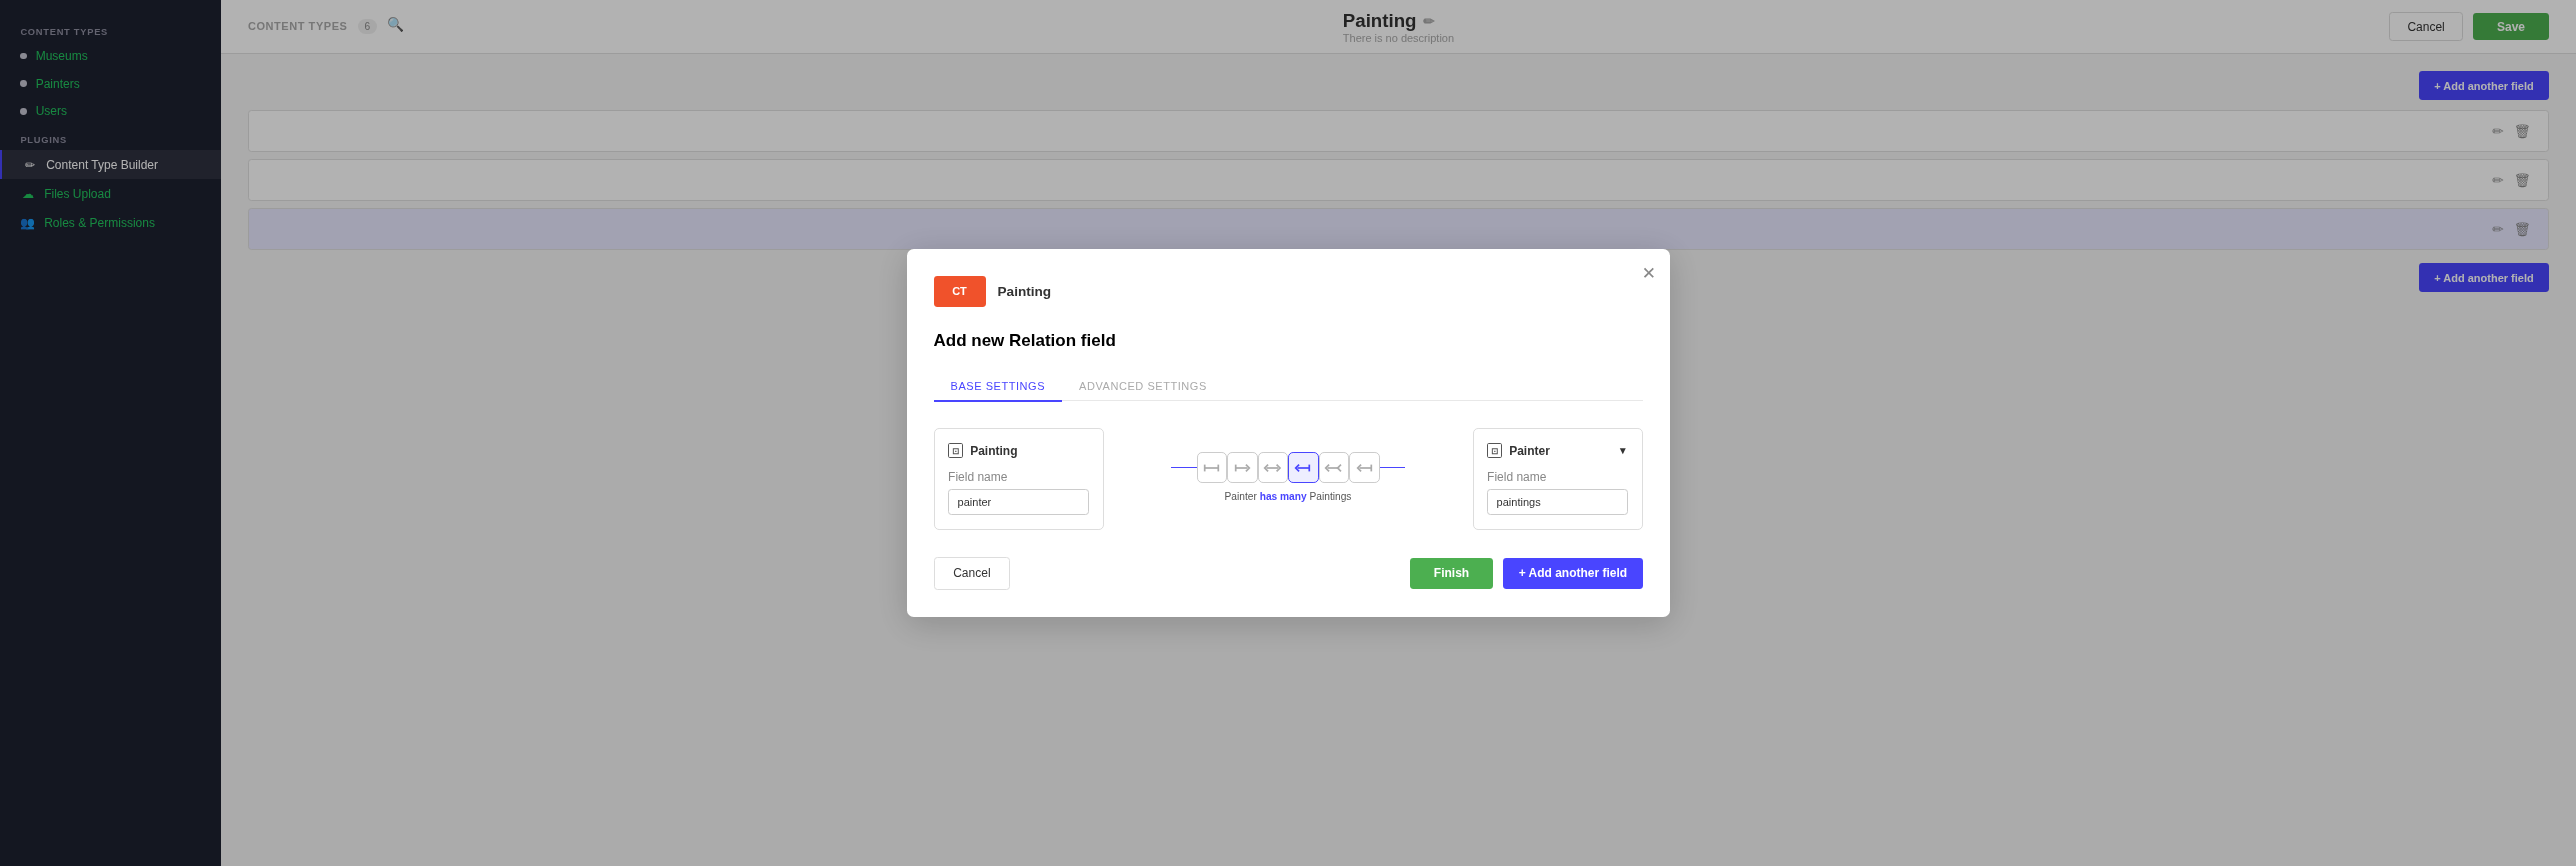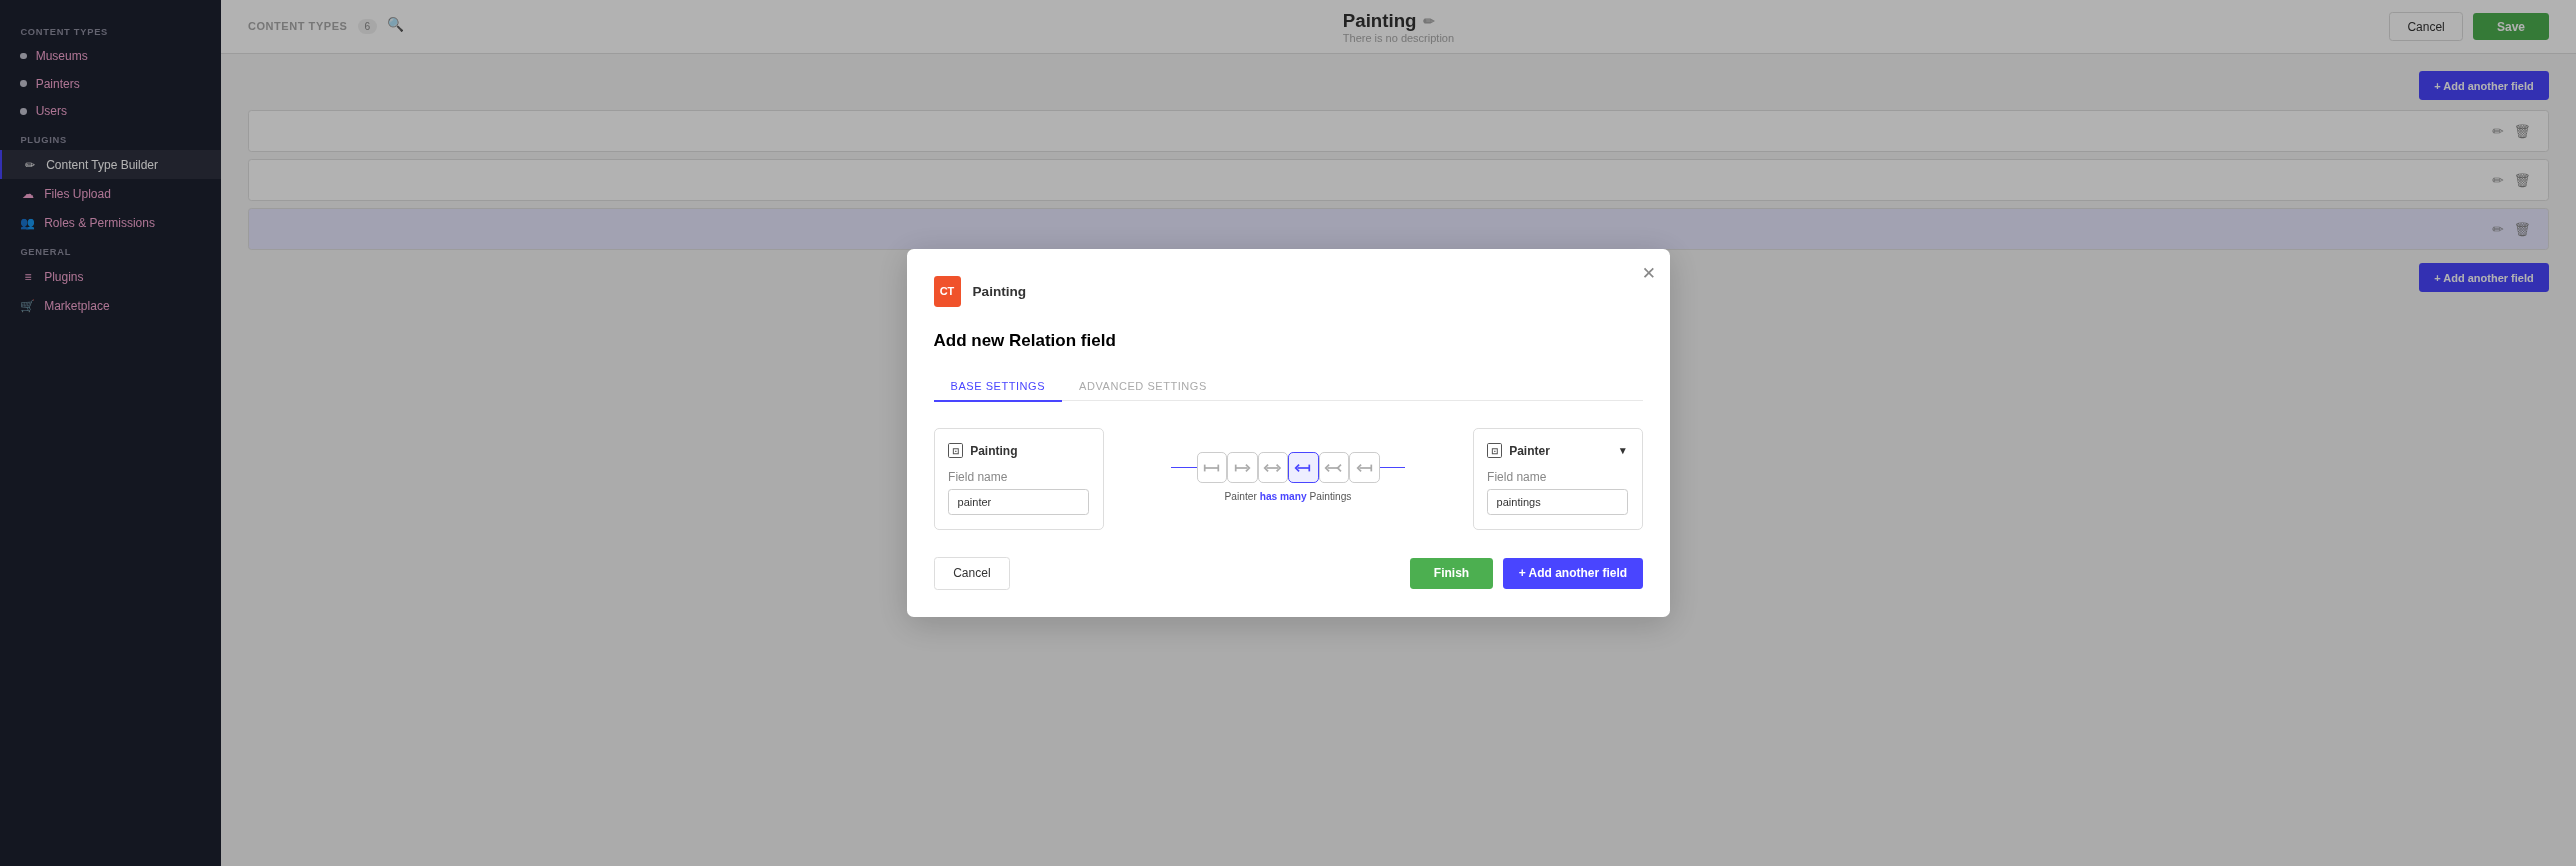--- a/index.html
+++ b/index.html
@@ -22,21 +22,21 @@
       letter-spacing: 0.08em;
       padding: 10.2px 20.4px 5.1px;
       text-transform: uppercase;
     }
     .sidebar-item {
       display: flex;
       align-items: center;
       padding: 6.8px 20.4px;
       cursor: pointer;
       font-size: 12px;
-      color: #f9a8d4;
+      color: #22c55e;
       gap: 8.5px;
     }
     .sidebar-item.active { background: rgba(255,255,255,0.08); color: #fff; border-left: 2.5px solid #4945ff; }
     .sidebar-item .dot { width: 6.8px; height: 6.8px; background: #c5c5d2; border-radius: 50%; flex-shrink: 0; }
     .sidebar-item .icon { width: 15.3px; height: 15.3px; flex-shrink: 0; display: flex; align-items: center; justify-content: center; }
 
     
     .main {
       flex: 1;
       display: flex;
@@ -101,21 +101,21 @@
       align-items: center;
       gap: 12px;
       margin-bottom: 24px;
     }
     .modal-ct-badge {
       background: #f0522b;
       color: #fff;
       font-weight: 700;
       font-size: 11px;
       border-radius: 3.4px;
-      width: 27px;
+      width: 52px;
       height: 30.5px;
       display: flex;
       align-items: center;
       justify-content: center;
       flex-shrink: 0;
     }
     .modal-ct-name { font-size: 13.6px; font-weight: 600; color: #333; }
     .modal-close {
       position: absolute;
       top: 13.6px; right: 13.6px;
@@ -326,31 +326,20 @@
     <div class="sidebar-item">
       <span class="icon">☁</span>
       <span>Files Upload</span>
     </div>
     <div class="sidebar-item">
       <span class="icon">👥</span>
       <span>Roles &amp; Permissions</span>
     </div>
   </div>
 
-  <div>
-    <div class="sidebar-section-label">GENERAL</div>
-    <div class="sidebar-item">
-      <span class="icon">≡</span>
-      <span>Plugins</span>
-    </div>
-    <div class="sidebar-item">
-      <span class="icon">🛒</span>
-      <span>Marketplace</span>
-    </div>
-  </div>
 
 </div>
 
 <div class="main">
 
   <div class="topbar">
     <div class="topbar-left">
       <span class="topbar-title">CONTENT TYPES</span>
       <span class="topbar-count">6</span>
       <span class="topbar-search">🔍</span>

